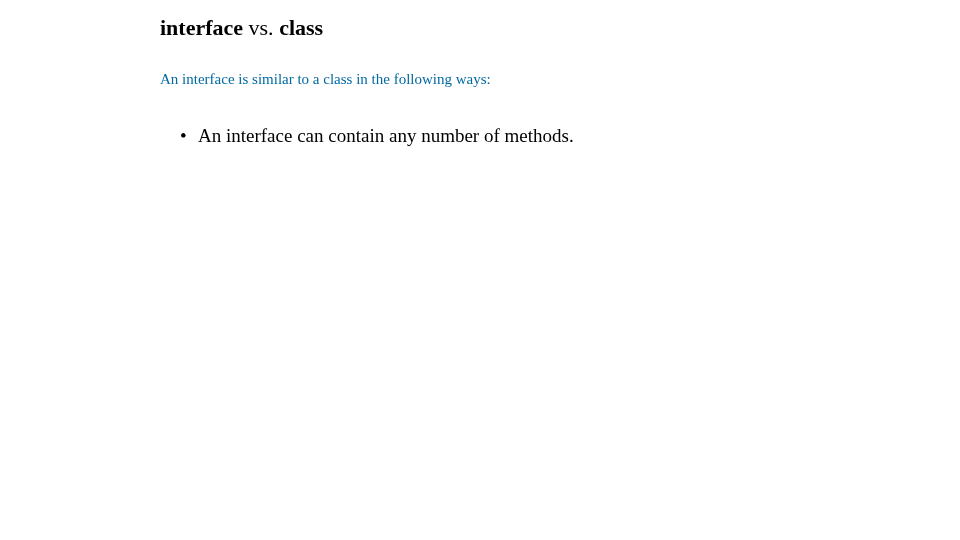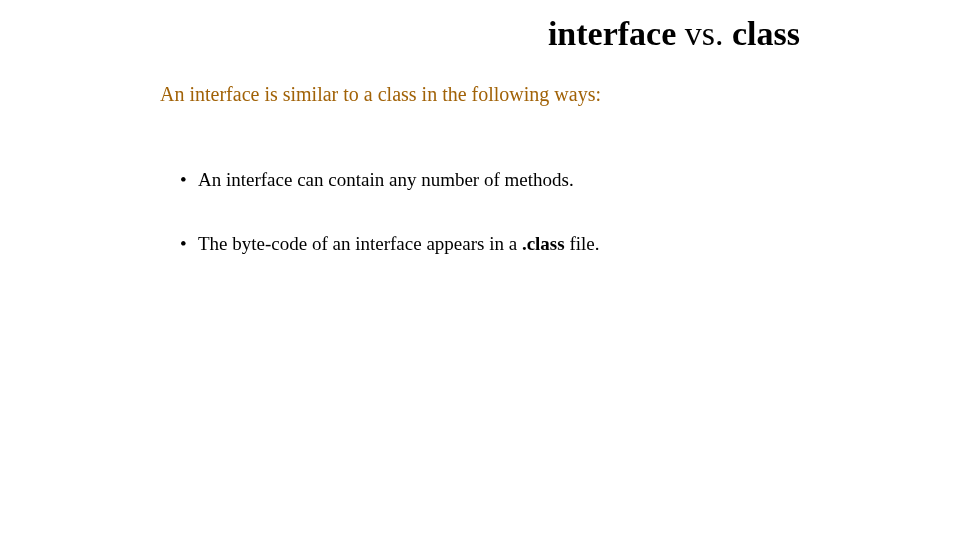--- a/index.html
+++ b/index.html
@@ -9,38 +9,38 @@
     }
     body {
       width: 960px;
       height: 540px;
       background: #ffffff;
       font-family: 'Times New Roman', Times, serif;
       color: #000000;
       padding: 10px 160px 30px 160px;
     }
     .title {
-      text-align: right;
-      font-size: 34px;
+      text-align: left;
+      font-size: 22px;
       margin-bottom: 30px;
       margin-top: 5px;
     }
     .title .kw1 {
       font-weight: bold;
     }
     .title .sep {
       font-weight: normal;
     }
     .title .kw2 {
       font-weight: bold;
     }
     .intro {
-      font-size: 20px;
-      color: #a16207;
-      margin-bottom: 62px;
+      font-size: 15px;
+      color: #0369a1;
+      margin-bottom: 36px;
     }
     ul.bullets {
       list-style: none;
       padding-left: 20px;
     }
     ul.bullets li {
       position: relative;
       font-size: 19px;
       line-height: 1.25;
       margin-bottom: 40px;
@@ -65,16 +65,13 @@
 <h1 class="title">
   <span class="kw1">interface</span><span class="sep"> vs. </span><span class="kw2">class</span>
 </h1>
 
 <p class="intro">An interface is similar to a class in the following ways:</p>
 
 <ul class="bullets">
   <li>
     <span>An interface can contain any number of methods.</span>
   </li>
-  <li>
-    <span>The byte-code of an interface appears in a </span><span class="bold">.class</span><span> file.</span>
-  </li>
 </ul>
 
 </body></html>

